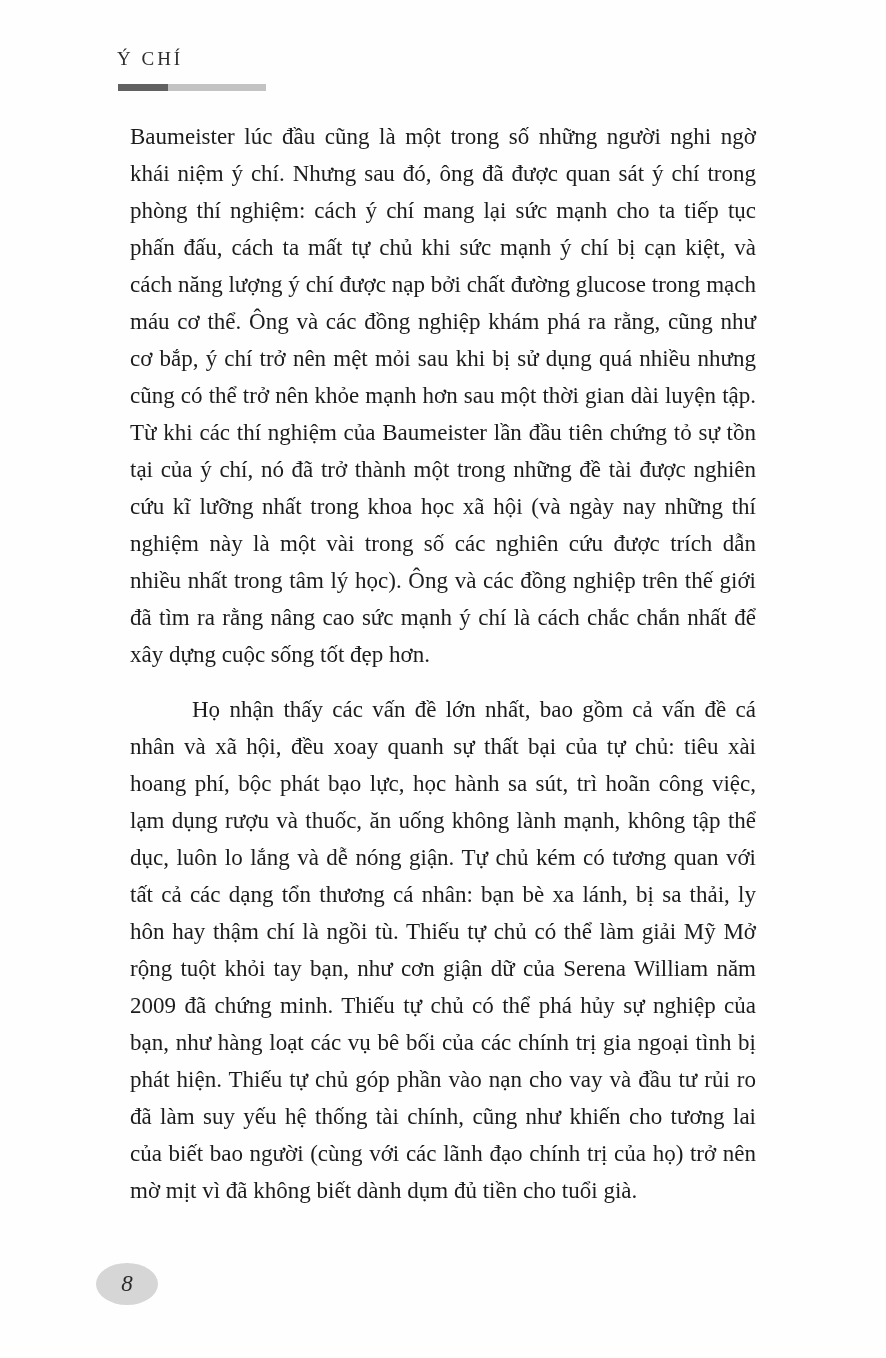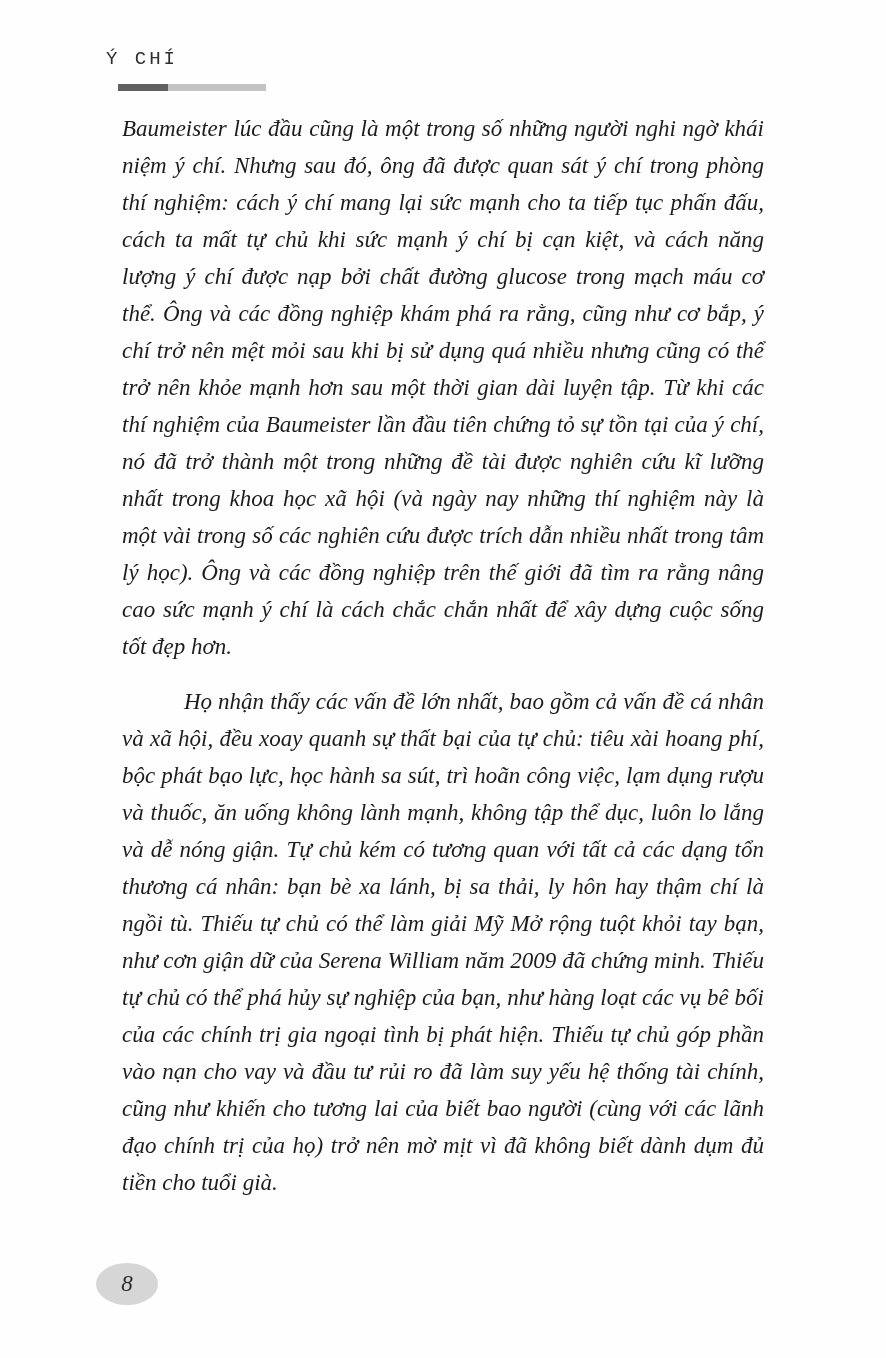--- a/index.html
+++ b/index.html
@@ -9,26 +9,25 @@
     background: #fefefe;
     font-family: "Liberation Serif", "DejaVu Serif", serif;
     color: #1c1c1c;
     position: relative;
     overflow: hidden;
   }
   .page { position: absolute; inset: 0; }
 
   .running-header {
     position: absolute;
-    left: 106px;
+    left: 117px;
     top: 48px;
     font-size: 19px;
     letter-spacing: 3px;
     color: #2f2f2f;
-    font-family: Liberation Mono, monospace;
   }
 
   .divider {
     position: absolute;
     left: 118px;
     top: 84px;
     height: 7px;
     width: 148px;
     display: flex;
   }
@@ -38,21 +37,21 @@
   .body-text {
     position: absolute;
     left: 118px;
     top: 106px;
     width: 650px;
     font-size: 23px;
     line-height: 37px;
     text-align: justify;
     color: #1c1c1c;
   }
-  .body-text p { margin: 4px; font-style: italic; }
+  .body-text p { margin: 12px; }
   .body-text p.indent {
     margin-top: 18px;
     text-indent: 62px;
   }
 
   .page-number-badge {
     position: absolute;
     left: 96px;
     top: 1263px;
     width: 62px;

